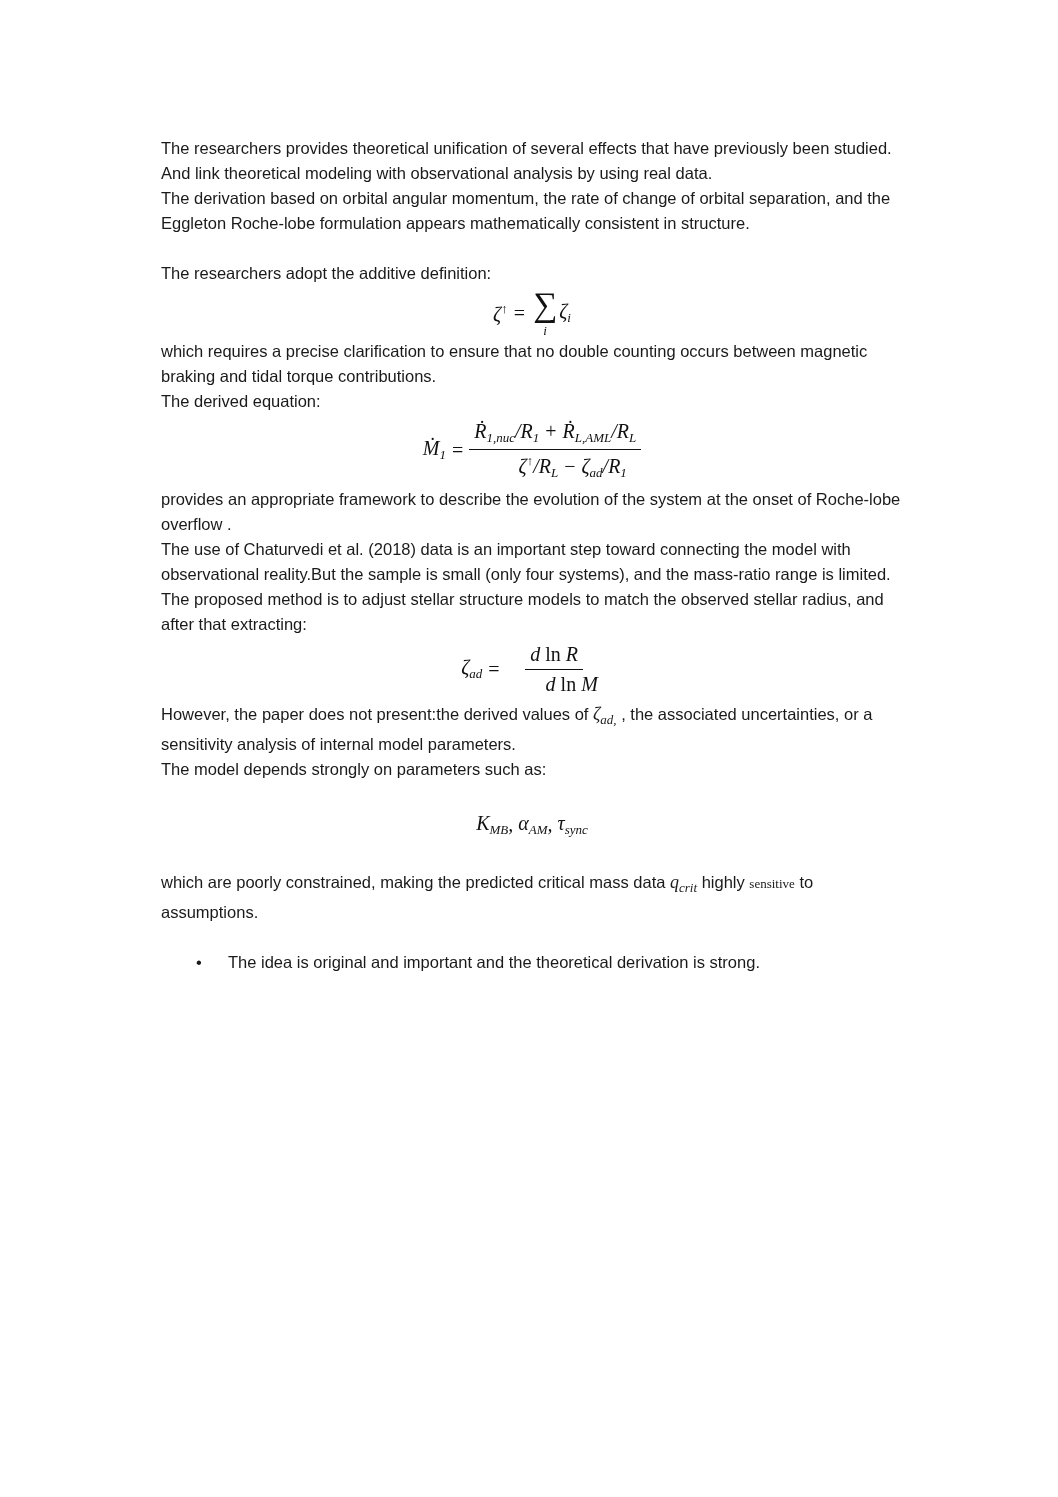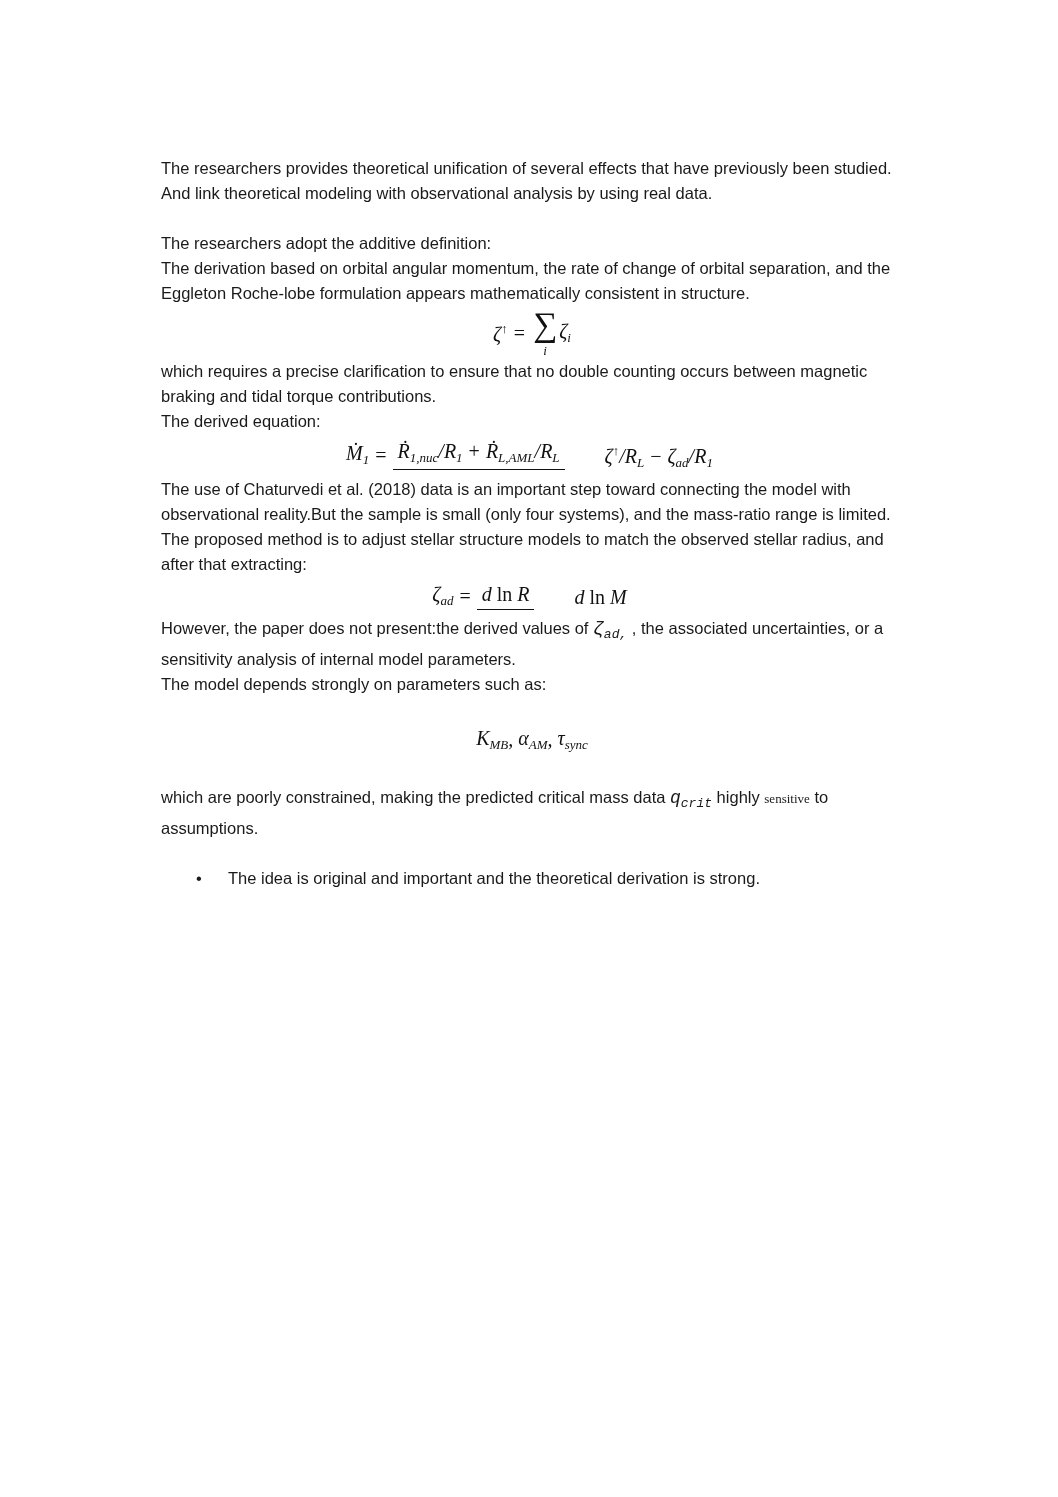--- a/index.html
+++ b/index.html
@@ -6,21 +6,21 @@
   html, body { background: #ffffff; }
   body {
     width: 1058px;
     height: 1497px;
     font-family: "Liberation Sans", sans-serif;
     color: #1a1a1a;
     position: relative;
   }
   .page {
     position: absolute;
-    top: 156px;
+    top: 136px;
     left: 161px;
     width: 742px;
   }
   .para {
     font-size: 16.5px;
     line-height: 25px;
   }
   .gap-top { margin-top: 25px; }
 
   
@@ -34,21 +34,21 @@
   }
   .eq-row {
     display: inline-flex;
     align-items: center;
   }
   .mo { font-style: normal; margin: 0 6px; }
   .sb { font-size: 13px; vertical-align: -4px; letter-spacing: 0; }
   .sp { font-size: 13px; vertical-align: 8px; }
   .frac {
     display: inline-flex;
-    flex-direction: row;
+    flex-direction: column;
     align-items: center;
     vertical-align: middle;
   }
   .frac .num {
     padding: 0 5px 3px 5px;
     border-bottom: 1.4px solid #111;
     white-space: nowrap;
   }
   .frac .den {
     padding: 3px 5px 0 5px;
@@ -59,21 +59,21 @@
     display: inline-flex;
     flex-direction: column;
     align-items: center;
     line-height: 1;
     margin: 0 2px;
   }
   .sum .sum-sym { font-size: 34px; font-style: normal; line-height: 0.9; }
   .sum .sum-sub { font-size: 13px; margin-top: 3px; }
   .roman { font-style: normal; }
   .imath {
-    font-family: Liberation Mono, monospace;
+    font-family: Liberation Serif, serif;
     font-style: italic;
     font-size: 18px;
   }
   .serif-word {
     font-family: "Liberation Serif", "DejaVu Serif", serif;
     font-size: 13px;
   }
 
   
   .bullet-row {
@@ -87,23 +87,23 @@
     width: 32px;
     flex: 0 0 32px;
   }
 </style>
 </head>
 <body>
 
 <div class="page">
 
   <p class="para">The researchers provides theoretical unification of several effects that have previously been studied. And  link theoretical modeling with observational analysis by using real data.</p>
+  <p class="para">The derivation based on orbital angular momentum, the rate of change of orbital separation, and the Eggleton Roche-lobe formulation appears mathematically consistent in structure.</p>
+
   <p class="para gap-top">The researchers adopt the additive definition:</p>
-
-  <p class="para">The derivation based on orbital angular momentum, the rate of change of orbital separation, and the Eggleton Roche-lobe formulation appears mathematically consistent in structure.</p>
 
   <div class="equation" style="margin-top:4px; margin-bottom:2px;">
     <span class="eq-row">
       <span><span>ζ</span><span class="sp">↑</span></span>
       <span class="mo">=</span>
       <span class="sum">
         <span class="sum-sym">∑</span>
         <span class="sum-sub">i</span>
       </span>
       <span><span>ζ</span><span class="sb">i</span></span>
@@ -117,20 +117,21 @@
     <span class="eq-row">
       <span><span>Ṁ</span><span class="sb">1</span></span>
       <span class="mo">=</span>
       <span class="frac">
         <span class="num"><span>Ṙ</span><span class="sb">1,nuc</span><span>/</span><span>R</span><span class="sb">1</span><span class="mo">+</span><span>Ṙ</span><span class="sb">L,AML</span><span>/</span><span>R</span><span class="sb">L</span></span>
         <span class="den"><span>ζ</span><span class="sp">↑</span><span>/</span><span>R</span><span class="sb">L</span><span class="mo">−</span><span>ζ</span><span class="sb">ad</span><span>/</span><span>R</span><span class="sb">1</span></span>
       </span>
     </span>
   </div>
 
+  <p class="para">provides an appropriate framework to describe the evolution of the system at the onset of Roche-lobe overflow .</p>
   <p class="para">The use of Chaturvedi et al. (2018) data is an important step toward connecting the model with observational reality.But the sample is small (only four systems), and the mass-ratio range is limited.</p>
   <p class="para">The proposed method is to  adjust stellar structure models to match the observed stellar radius, and after that extracting:</p>
 
   <div class="equation">
     <span class="eq-row">
       <span><span>ζ</span><span class="sb">ad</span></span>
       <span class="mo">=</span>
       <span class="frac">
         <span class="num"><span>d</span>&nbsp;<span class="roman">ln</span>&nbsp;<span>R</span></span>
         <span class="den"><span>d</span>&nbsp;<span class="roman">ln</span>&nbsp;<span>M</span></span>

